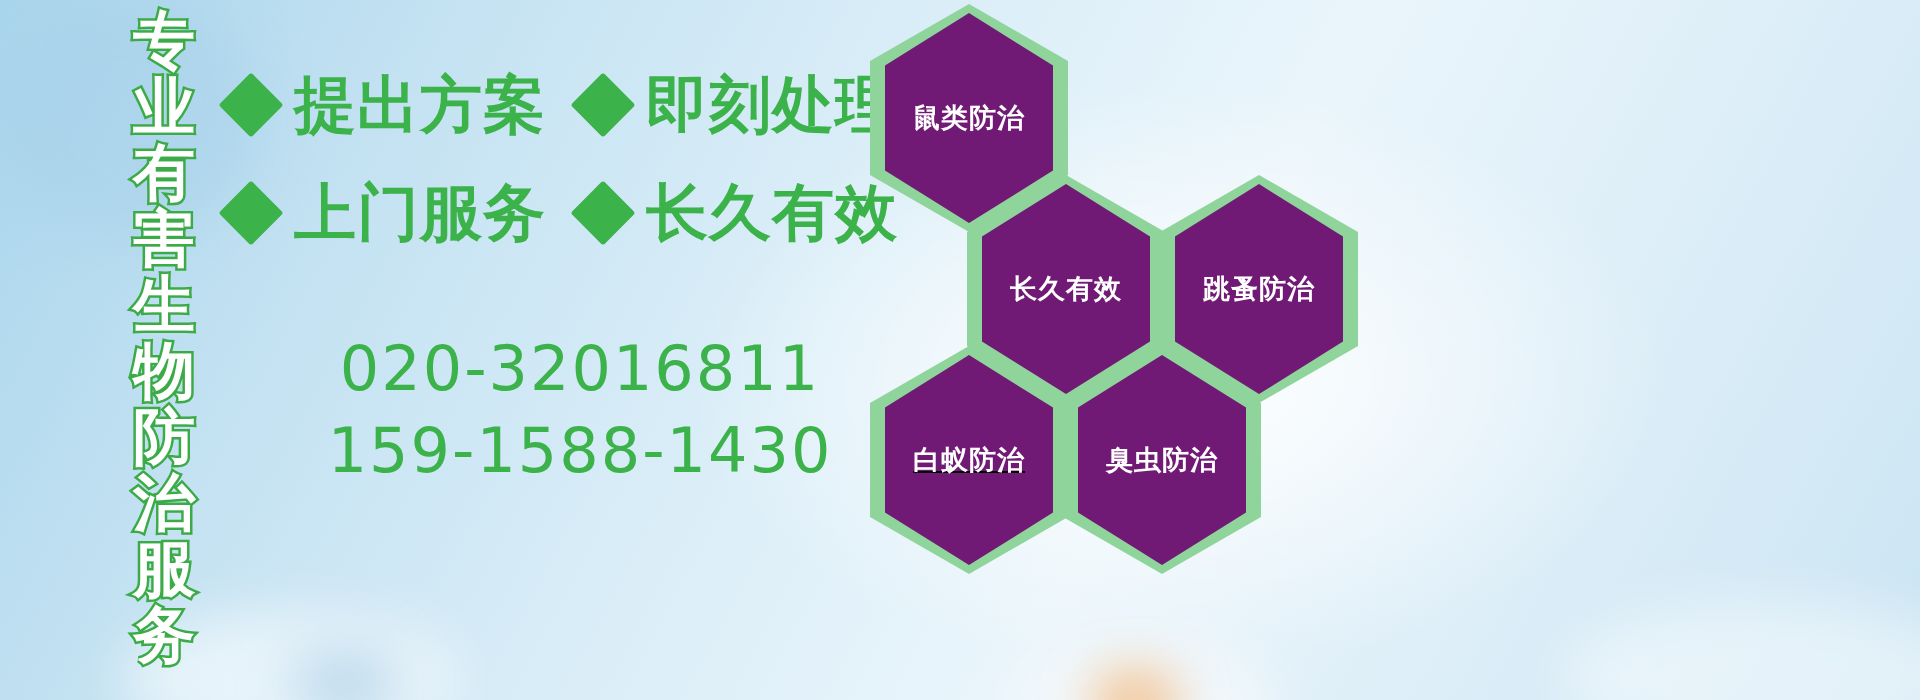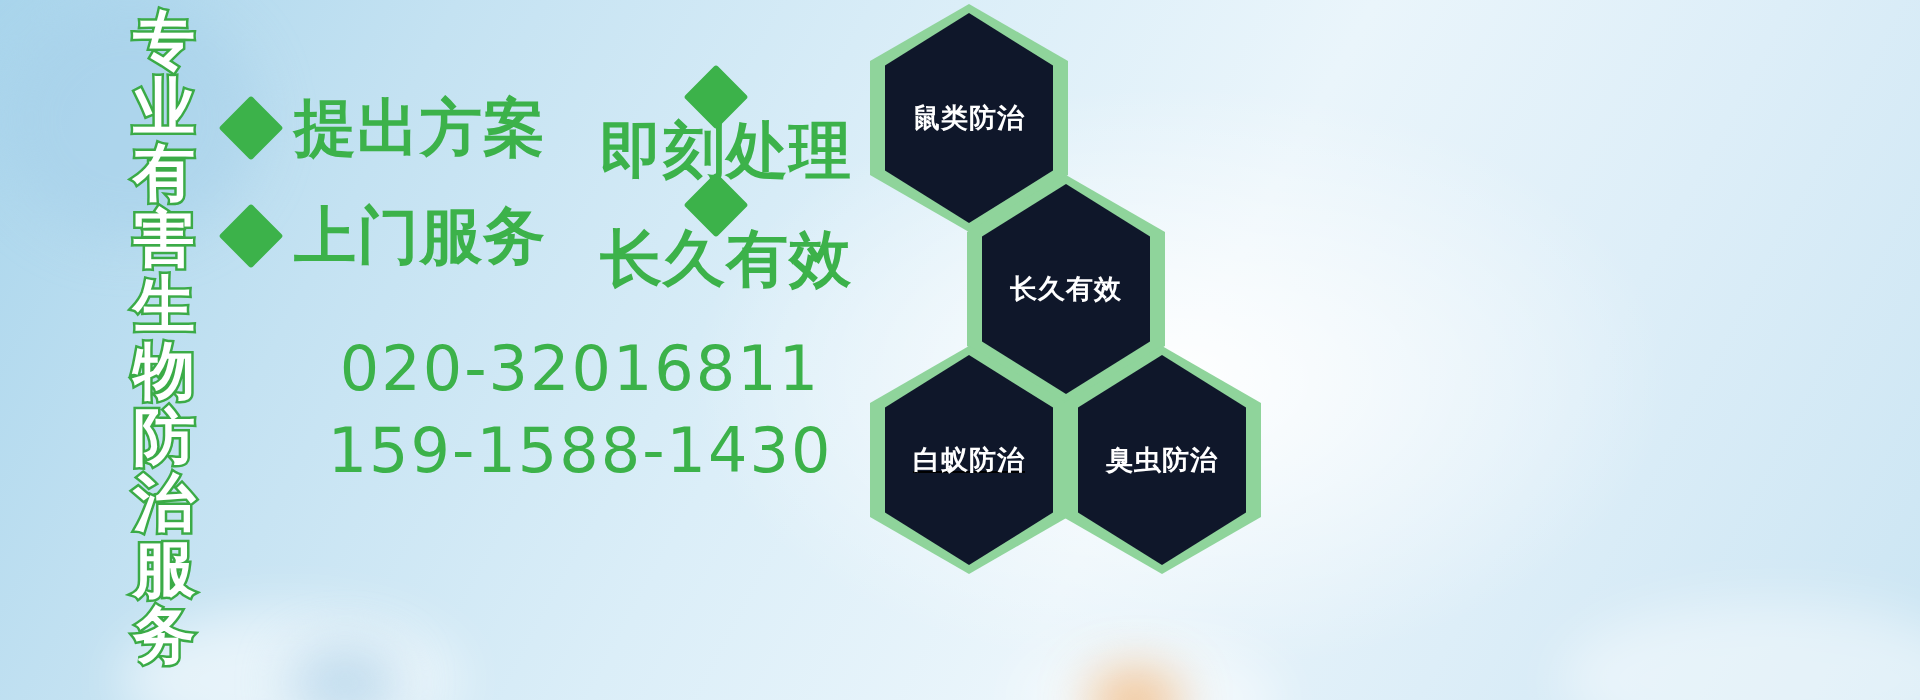--- a/index.html
+++ b/index.html
@@ -62,28 +62,28 @@
 
   
   #features {
     position: absolute;
     left: 228px;
     top: 74px;
     width: 640px;
   }
   .feature-row {
     display: flex;
-    align-items: center;
+    align-items: flex-start;
     height: 108px;
   }
   .feature-item {
     display: flex;
     align-items: center;
   }
-  .feature-item + .feature-item { margin-left: 34px; flex-direction: column; }
+  .feature-item + .feature-item { margin-left: 34px; }
   .diamond {
     width: 46px;
     height: 46px;
     background: #3cb24a;
     transform: rotate(45deg);
     border-radius: 3px;
     flex: 0 0 auto;
   }
   .feature-label {
     margin-left: 20px;
@@ -135,21 +135,21 @@
     clip-path: polygon(50% 0%, 100% 25%, 100% 75%, 50% 100%, 0% 75%, 0% 25%);
     background: #8fd49b;
     display: flex;
     align-items: center;
     justify-content: center;
   }
   .hex-inner {
     width: 168px;
     height: 210px;
     clip-path: polygon(50% 0%, 100% 25%, 100% 75%, 50% 100%, 0% 75%, 0% 25%);
-    background: #0f172a;
+    background: #701a75;
     display: flex;
     align-items: center;
     justify-content: center;
   }
   .hex-label {
     font-size: 27px;
     line-height: 30px;
     font-weight: bold;
     color: #ffffff;
     letter-spacing: 1px;
@@ -225,20 +225,25 @@
     <div class="hex pos-0">
       <div class="hex-inner">
         <span class="hex-label">鼠类防治</span>
       </div>
     </div>
     <div class="hex pos-3">
       <div class="hex-inner">
         <span class="hex-label">长久有效</span>
       </div>
     </div>
+    <div class="hex pos-4">
+      <div class="hex-inner">
+        <span class="hex-label">跳蚤防治</span>
+      </div>
+    </div>
     <div class="hex pos-5">
       <div class="hex-inner">
         <span class="hex-label">白蚁防治</span>
       </div>
     </div>
     <div class="hex pos-6">
       <div class="hex-inner">
         <span class="hex-label">臭虫防治</span>
       </div>
     </div>

